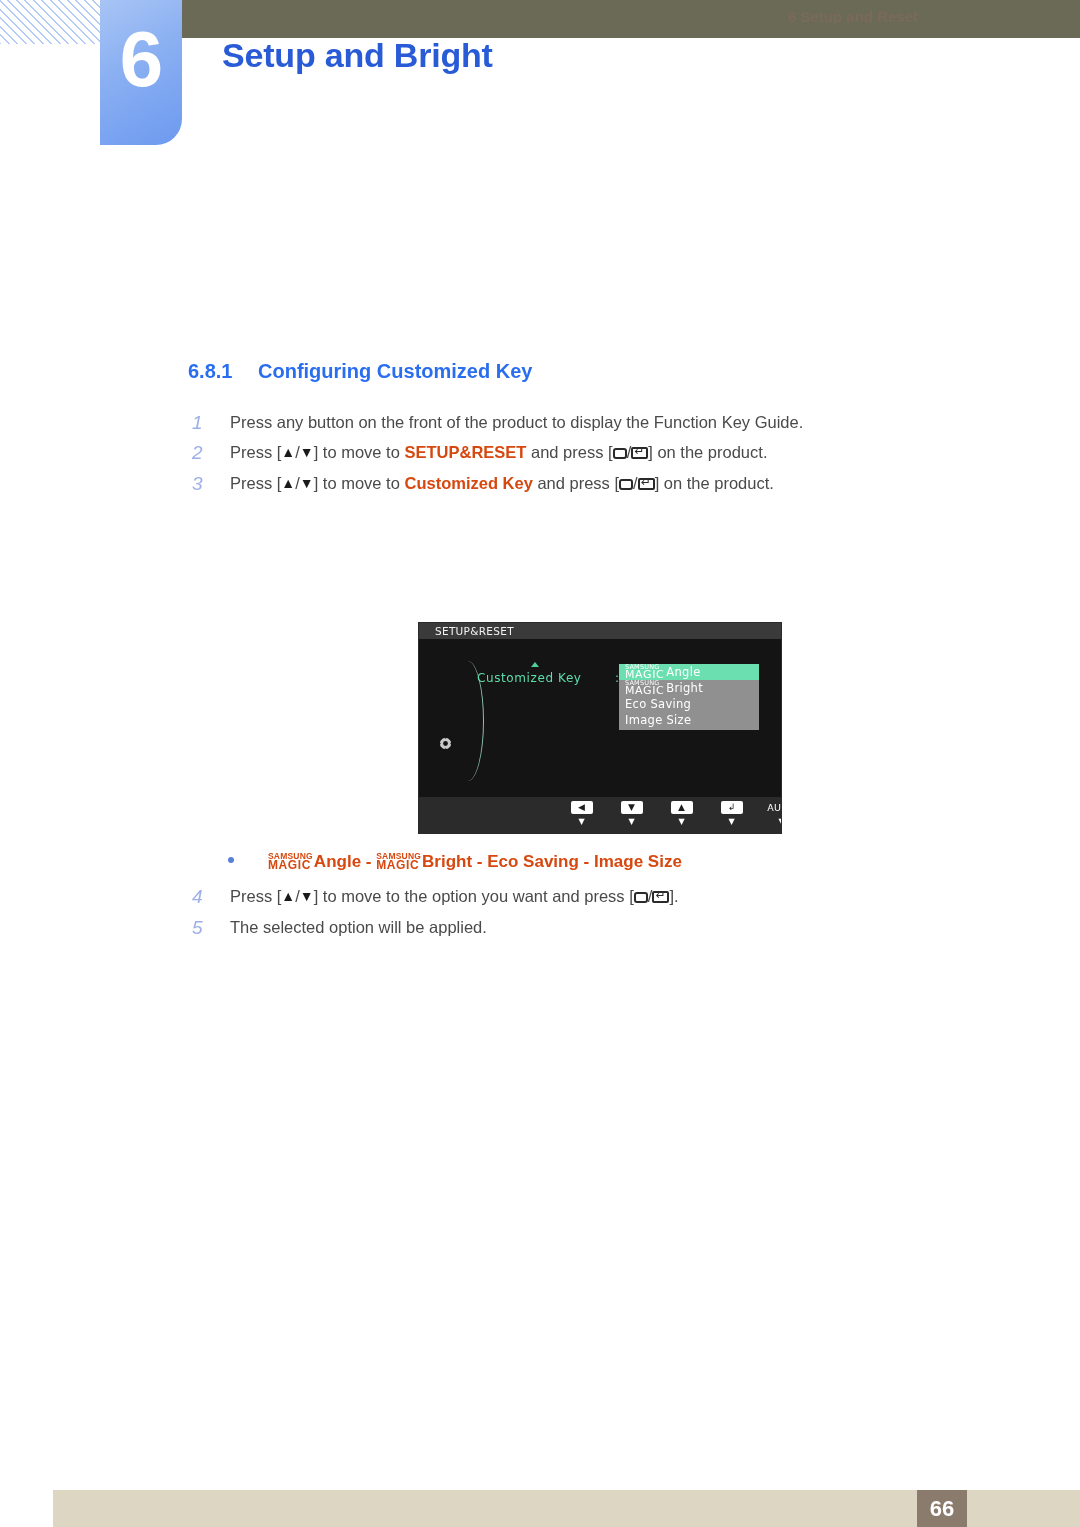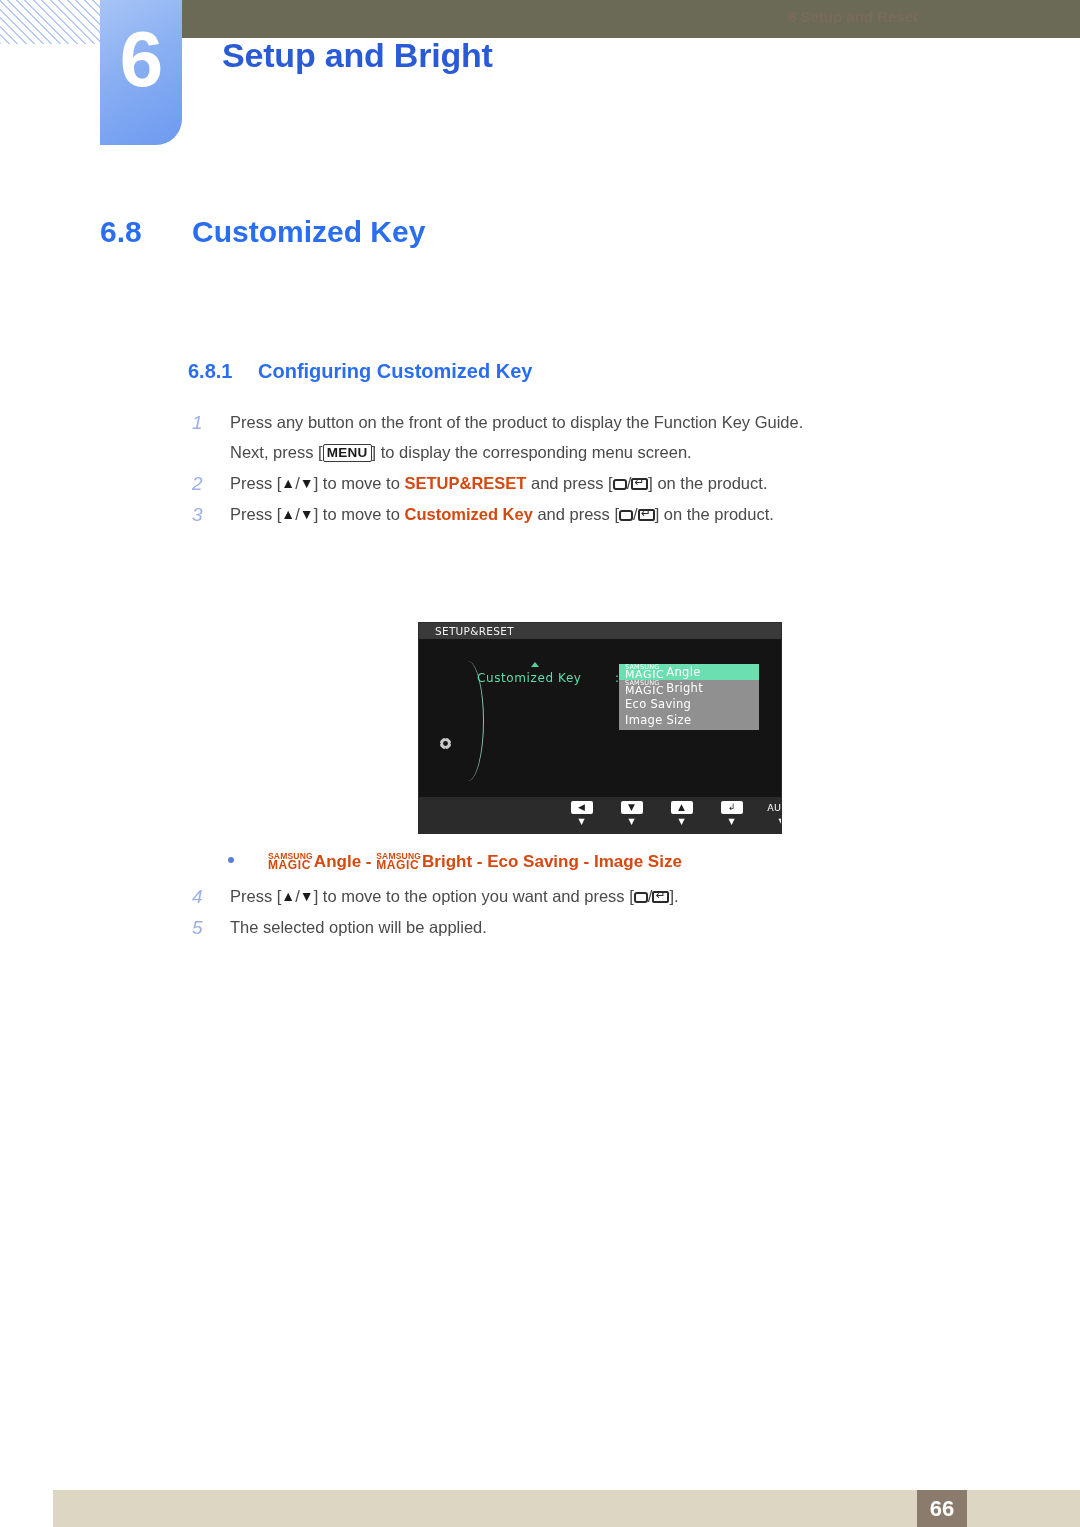--- a/index.html
+++ b/index.html
@@ -374,32 +374,28 @@
 </head>
 <body>
 
 <div class="page">
 
   <div class="hatch"></div>
   <div class="olive-bar"></div>
   <div class="chapter-block">6</div>
   <div class="chapter-title">Setup and Bright</div>
 
-  <div class="h2">
-    <span class="num">6.8</span><span>Customized Key</span>
-  </div>
 
 
   <div class="h3">
     <span class="num">6.8.1</span><span>Configuring Customized Key</span>
   </div>
 
   <div class="steps" id="steps-top">
       <div class="step"><span class="idx">1</span><span>Press any button on the front of the product to display the Function Key Guide.</span></div>
-      <div class="sub"><span>Next, press [</span><span class="keycap">MENU</span><span>] to display the corresponding menu screen.</span></div>
       <div class="step"><span class="idx">2</span><span>Press [</span><span class="tri">▲</span><span>/</span><span class="tri">▼</span><span>] to move to </span><span class="hl">SETUP&amp;RESET</span><span> and press [</span><span class="ico-box"></span><span>/</span><span class="ico-enter"></span><span>] on the product.</span></div>
       <div class="step"><span class="idx">3</span><span>Press [</span><span class="tri">▲</span><span>/</span><span class="tri">▼</span><span>] to move to </span><span class="hl">Customized Key</span><span> and press [</span><span class="ico-box"></span><span>/</span><span class="ico-enter"></span><span>] on the product.</span></div>
     </div>
 
   <div class="osd">
     <div class="osd-title">SETUP&amp;RESET</div>
     <div class="osd-body">
       <svg class="osd-gear" viewBox="0 0 24 24">
         <g fill="#c8c8c8">
           <circle cx="12" cy="12" r="8"></circle>

